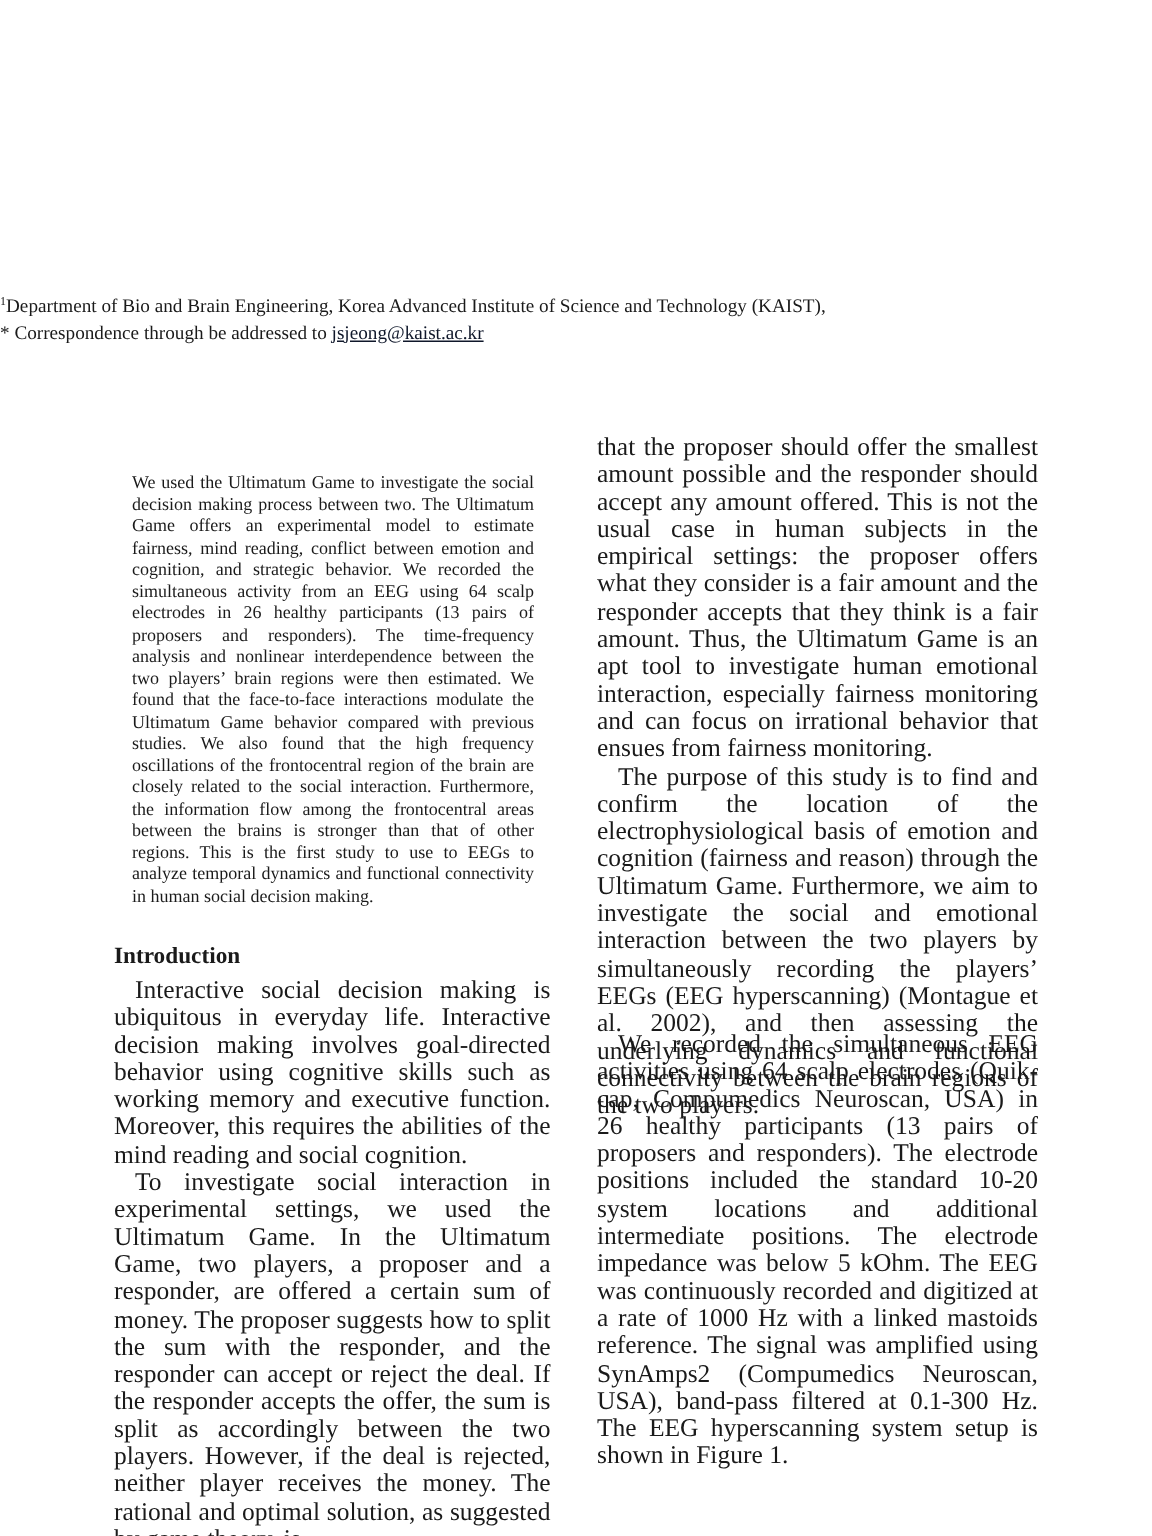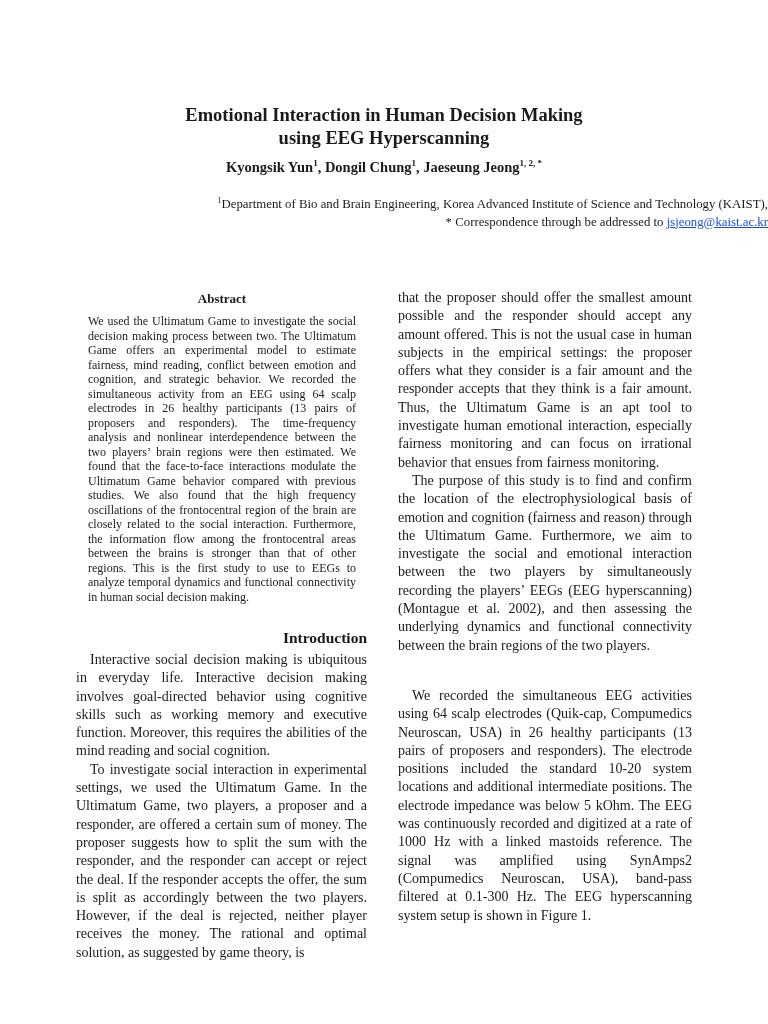--- a/index.html
+++ b/index.html
@@ -2,55 +2,47 @@
 <html><head>
 <meta charset="utf-8">
 <style>
   html, body { margin: 0; padding: 0; background: #ffffff; }
   body { width: 768px; height: 1024px; position: relative; overflow: hidden; font-family: "Liberation Serif", serif; color: #1a1a1a; }
   .page { position: absolute; left: 0; top: 0; width: 768px; height: 1024px; background: #ffffff; }
 
   .title { position: absolute; left: 0; width: 768px; top: 104px; text-align: center; font-weight: bold; font-size: 18.5px; line-height: 23px; }
   .authors { position: absolute; left: 0; width: 768px; top: 158px; text-align: center; font-weight: bold; font-size: 14.5px; line-height: 18px; }
   .authors sup { font-size: 9px; vertical-align: 6px; line-height: 0; }
-  .affil { position: absolute; left: 0; width: 768px; top: 196px; text-align: right; font-size: 12.8px; line-height: 17.5px; }
+  .affil { position: absolute; left: 0; width: 768px; top: 196px; text-align: left; font-size: 12.8px; line-height: 17.5px; }
   .affil sup { font-size: 8px; vertical-align: 5px; line-height: 0; }
   .affil a { color: #1a33cc; text-decoration: underline; }
 
   .col { position: absolute; text-align: justify; text-align-last: left; }
   .col-left { left: 76px; width: 291px; }
   .col-right { left: 398px; width: 294px; }
 
   .abs-head { position: absolute; left: 88px; width: 268px; top: 291px; text-align: center; font-weight: bold; font-size: 13px; line-height: 16px; }
   .abs-body { position: absolute; left: 88px; width: 268px; top: 314px; font-size: 12px; line-height: 14.5px; text-align: justify; }
 
-  .sec-head { position: absolute; text-align: right; font-weight: bold; font-size: 15.5px; line-height: 20px; }
-  .p { font-size: 14px; line-height: 18.3px; margin: 0; text-indent: 14px; text-align: justify; }
+  .sec-head { position: absolute; text-align: left; font-weight: bold; font-size: 15.5px; line-height: 20px; }
+  .p { font-size: 17px; line-height: 18.3px; margin: 0; text-indent: 14px; text-align: justify; }
   .p.noindent { text-indent: 0; }
 </style>
 </head>
 <body>
 
 <div class="page">
 
-  <div class="title">
-    <div>Emotional Interaction in Human Decision Making</div>
-    <div>using EEG Hyperscanning</div>
-  </div>
 
-  <div class="authors">
-    <span>Kyongsik Yun</span><sup>1</sup><span>, </span><span>Dongil Chung</span><sup>1</sup><span>, </span><span>Jaeseung Jeong</span><sup>1, 2, *</sup>
-  </div>
 
   <div class="affil">
     <div><sup>1</sup><span>Department of Bio and Brain Engineering, Korea Advanced Institute of Science and Technology (KAIST),</span></div>
-    <div><span>* Correspondence through be addressed to </span><a style="color: #1d4ed8;">jsjeong@kaist.ac.kr</a></div>
+    <div><span>* Correspondence through be addressed to </span><a style="color: #0f172a;">jsjeong@kaist.ac.kr</a></div>
   </div>
 
-  <div class="abs-head">Abstract</div>
   <div class="abs-body">We used the Ultimatum Game to investigate the social decision making process between two. The Ultimatum Game offers an experimental model to estimate fairness, mind reading, conflict between emotion and cognition, and strategic behavior. We recorded the simultaneous activity from an EEG using 64 scalp electrodes in 26 healthy participants (13 pairs of proposers and responders). The time-frequency analysis and nonlinear interdependence between the two players’ brain regions were then estimated. We found that the face-to-face interactions modulate the Ultimatum Game behavior compared with previous studies. We also found that the high frequency oscillations of the frontocentral region of the brain are closely related to the social interaction. Furthermore, the information flow among the frontocentral areas between the brains is stronger than that of other regions. This is the first study to use to EEGs to analyze temporal dynamics and functional connectivity in human social decision making.</div>
 
   <div class="sec-head" style="left:76px; width:291px; top:628px;">Introduction</div>
   <div class="col col-left" style="top:651px;">
     <p class="p">Interactive social decision making is ubiquitous in everyday life. Interactive decision making involves goal-directed behavior using cognitive skills such as working memory and executive function. Moreover, this requires the abilities of the mind reading and social cognition.</p>
     <p class="p">To investigate social interaction in experimental settings, we used the Ultimatum Game. In the Ultimatum Game, two players, a proposer and a responder, are offered a certain sum of money. The proposer suggests how to split the sum with the responder, and the responder can accept or reject the deal. If the responder accepts the offer, the sum is split as accordingly between the two players. However, if the deal is rejected, neither player receives the money. The rational and optimal solution, as suggested by game theory, is</p>
   </div>
 
   <div class="col col-right" style="top:289px;">
     <p class="p noindent">that the proposer should offer the smallest amount possible and the responder should accept any amount offered. This is not the usual case in human subjects in the empirical settings: the proposer offers what they consider is a fair amount and the responder accepts that they think is a fair amount. Thus, the Ultimatum Game is an apt tool to investigate human emotional interaction, especially fairness monitoring and can focus on irrational behavior that ensues from fairness monitoring.</p>

